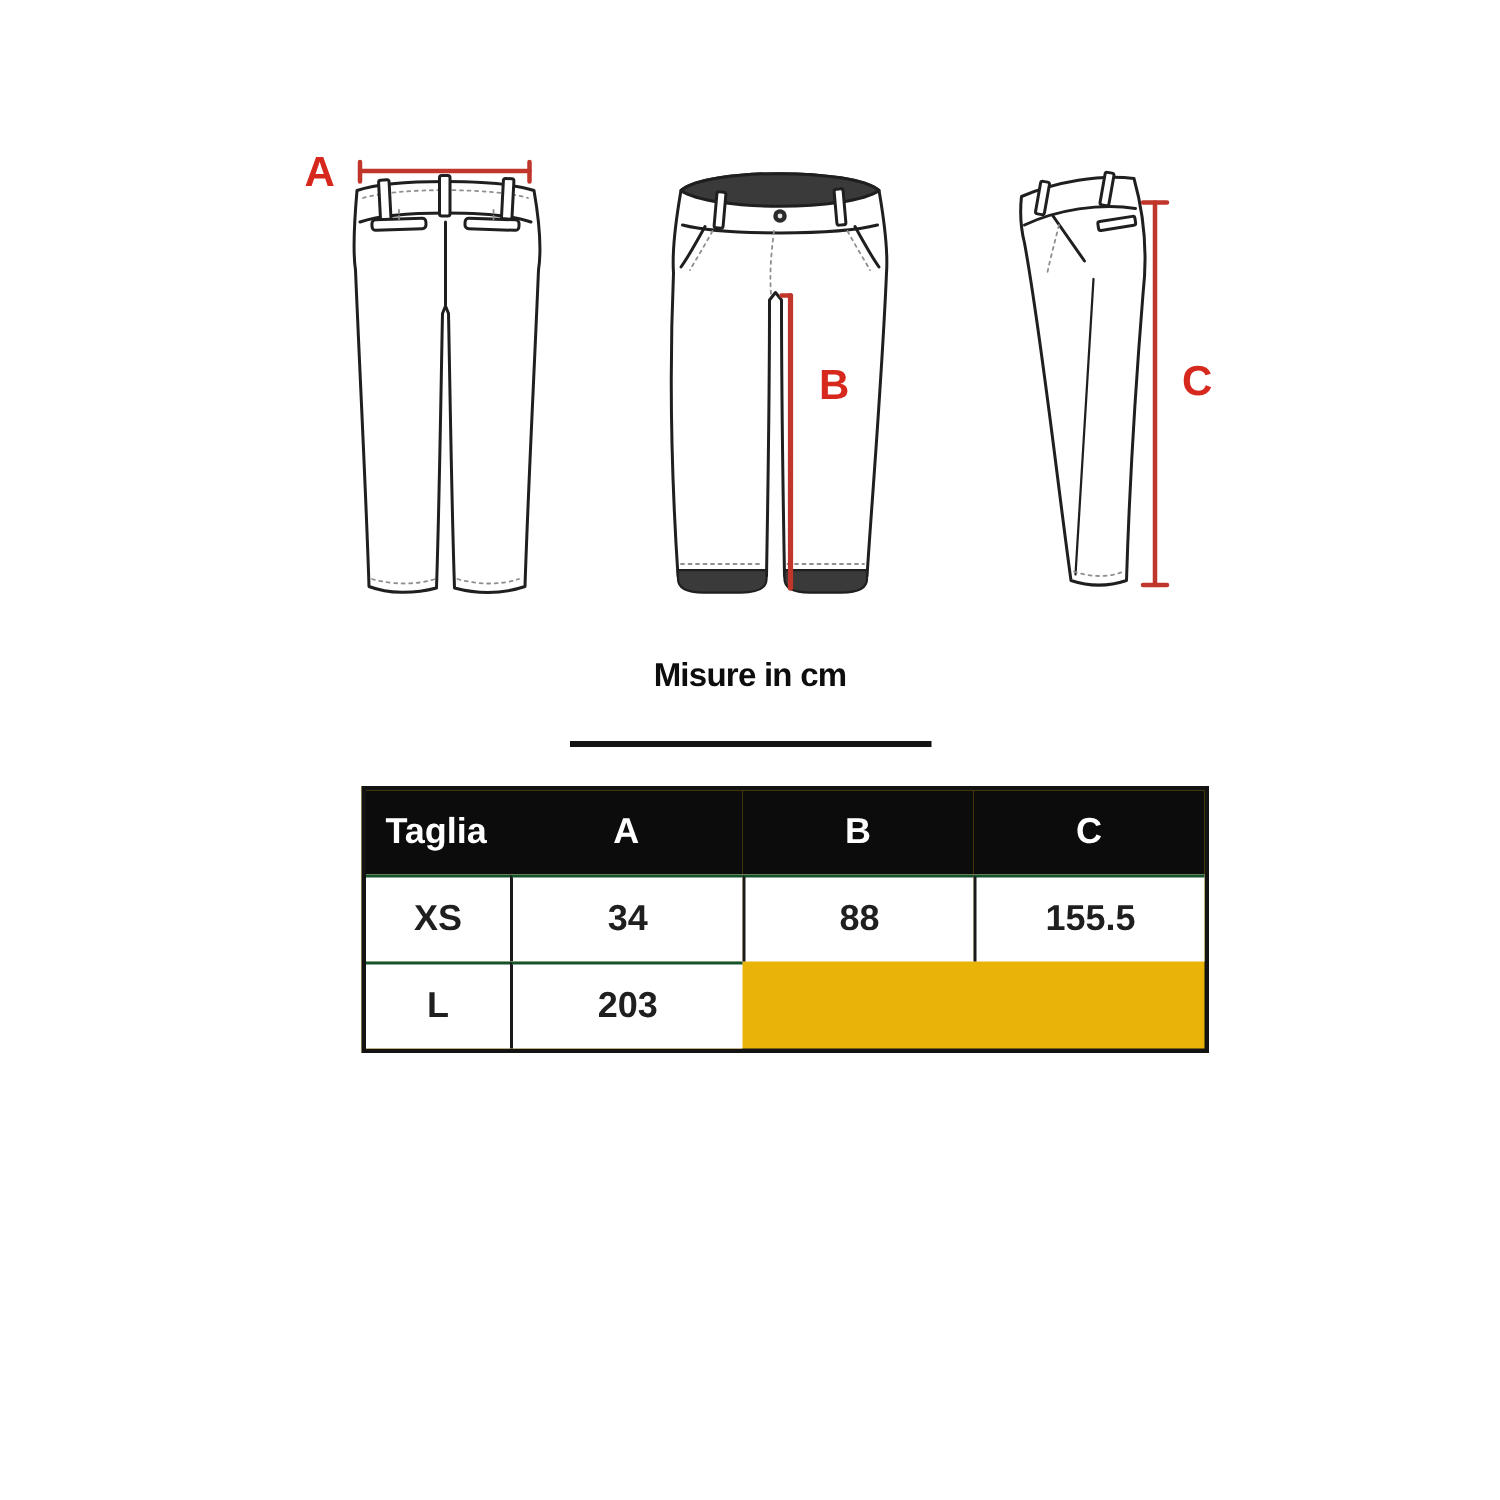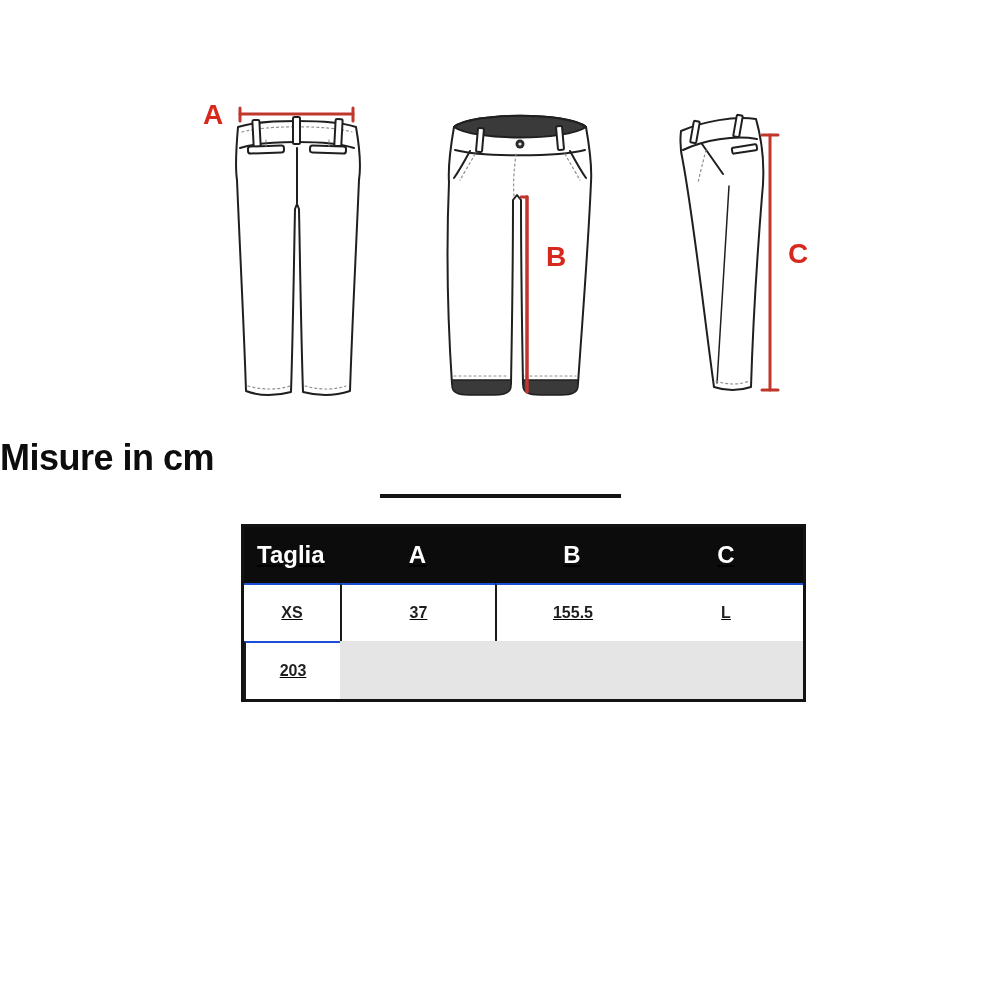--- a/index.html
+++ b/index.html
@@ -17,55 +17,55 @@
     font-weight:800;
     color:#d7281d;
     letter-spacing:0.5px;
   }
   .label-a{left:203px;top:99px;}
   .label-b{left:546px;top:241px;}
   .label-c{left:788px;top:238px;}
   .section-title{
     position:absolute;
     left:0;top:437px;width:1000px;
-    font-size:36px;
+    text-align:center;
+    font-size:22px;
     font-weight:800;
     color:#0d0d0d;
     letter-spacing:-0.5px;
   }
   .title-underline{
     position:absolute;
     left:380px;top:494px;
     width:241px;height:4px;
     background:#131313;
   }
   .size-table{
     position:absolute;
     left:241px;top:524px;
     display:grid;
     grid-template-columns:96px 155px 154px 154px;
     grid-template-rows:56px 58px 58px;
     border:3px solid #131313;
-    background:#e5e5e5;
-    text-decoration:underline;
+    background:#eab308;
   }
   .th{
     background:#0c0c0c;
     color:#ffffff;
     font-size:24px;
     font-weight:bold;
     display:flex;align-items:center;justify-content:center;
   }
   .th.first{justify-content:flex-start;padding-left:13px;}
   .td{
     display:flex;align-items:center;justify-content:center;
-    font-size:16px;
+    font-size:24px;
     font-weight:bold;
     color:#1f1f1f;
-    border-top:2px solid #1d4ed8;
+    border-top:2px solid #14532d;
     background:#ffffff;
   }
   .td.vline{border-left:2px solid #1a1a1a;}
 </style>
 </head>
 <body>
 
 <div class="canvas">
 
   <svg class="illustration" viewBox="0 0 1000 1000" xmlns="http://www.w3.org/2000/svg">
@@ -162,20 +162,21 @@
   <div class="section-title">Misure in cm</div>
   <div class="title-underline"></div>
 
   <div class="size-table">
     <div class="th first">Taglia</div>
     <div class="th">A</div>
     <div class="th">B</div>
     <div class="th">C</div>
 
     <div class="td">XS</div>
-    <div class="td vline">37</div>
+    <div class="td vline">34</div>
+    <div class="td vline">88</div>
     <div class="td vline">155.5</div>
 
     <div class="td">L</div>
     <div class="td vline">203</div>
   </div>
 
 </div>
 
 </body></html>

